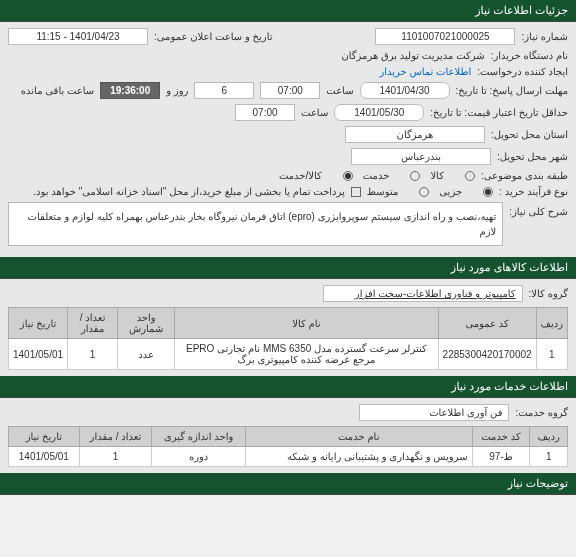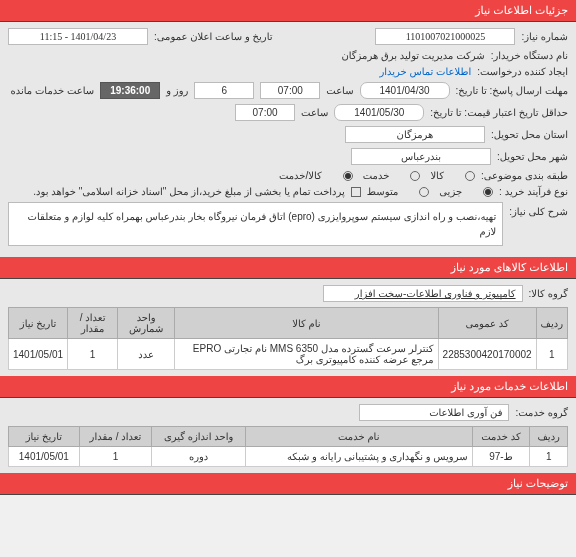--- a/index.html
+++ b/index.html
@@ -5,21 +5,21 @@
 * { box-sizing: border-box; margin: 0; padding: 0; }
 body {
   font-family: Tahoma, Arial, sans-serif;
   font-size: 11px;
   background: #f0f0f0;
   direction: rtl;
   width: 576px;
   color: #333;
 }
 .section-header {
-  background: #ef4444;
+  background: #14532d;
   color: #fff;
   padding: 4px 8px;
   font-size: 11px;
   border-bottom: 1px solid #444;
 }
 .form-area {
   background: #e8e8e8;
   padding: 6px 8px;
 }
 .row {
@@ -35,21 +35,21 @@
 }
 .value-box {
   background: #fff;
   border: 1px solid #bbb;
   padding: 2px 6px;
   font-size: 10px;
   min-width: 60px;
   display: inline-block;
   text-align: center;
 }
-.value-box.wide { min-width: 140px; font-family: Liberation Serif, serif; }
+.value-box.wide { min-width: 140px; }
 .value-box.mid { min-width: 90px; border-radius: 7px; }
 .value-box.dark {
   background: #666;
   color: #fff;
   border: 1px solid #555;
   font-weight: bold;
 }
 .link-text {
   color: #0066cc;
   font-size: 10px;
@@ -143,21 +143,21 @@
   </div>
 
   <div class="row">
     <span class="label">مهلت ارسال پاسخ: تا تاریخ:</span>
     <span class="value-box mid">1401/04/30</span>
     <span class="label">ساعت</span>
     <span class="value-box">07:00</span>
     <span class="value-box">6</span>
     <span class="label">روز و</span>
     <span class="value-box dark">19:36:00</span>
-    <span class="label">ساعت خدمات مانده</span>
+    <span class="label">ساعت باقی مانده</span>
   </div>
 
   <div class="row">
     <span class="label">حداقل تاریخ اعتبار قیمت: تا تاریخ:</span>
     <span class="value-box mid">1401/05/30</span>
     <span class="label">ساعت</span>
     <span class="value-box">07:00</span>
   </div>
 
   <div class="row">
@@ -225,21 +225,21 @@
         <th>نام کالا</th>
         <th>واحد شمارش</th>
         <th>تعداد / مقدار</th>
         <th>تاریخ نیاز</th>
       </tr>
     </thead>
     <tbody>
       <tr>
         <td>1</td>
         <td>2285300420170002</td>
-        <td style="text-align:right;">کنترلر سرعت گسترده مدل MMS 6350 نام تجارتی EPRO مرجع عرضه کننده کامپیوتری برگ</td>
+        <td style="text-align:center;">کنترلر سرعت گسترده مدل MMS 6350 نام تجارتی EPRO مرجع عرضه کننده کامپیوتری برگ</td>
         <td>عدد</td>
         <td>1</td>
         <td>1401/05/01</td>
       </tr>
     </tbody>
   </table>
 </div>
 
 <div class="section-header">اطلاعات خدمات مورد نیاز</div>
 <div class="form-area">

